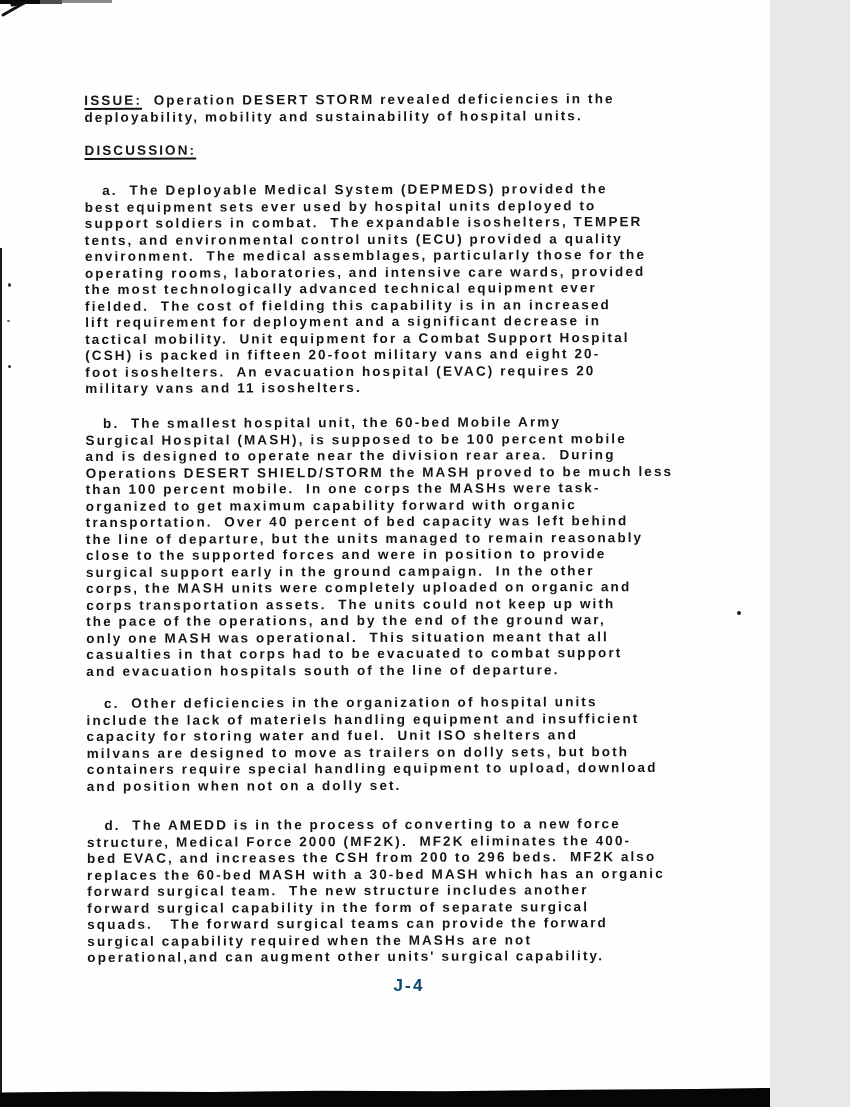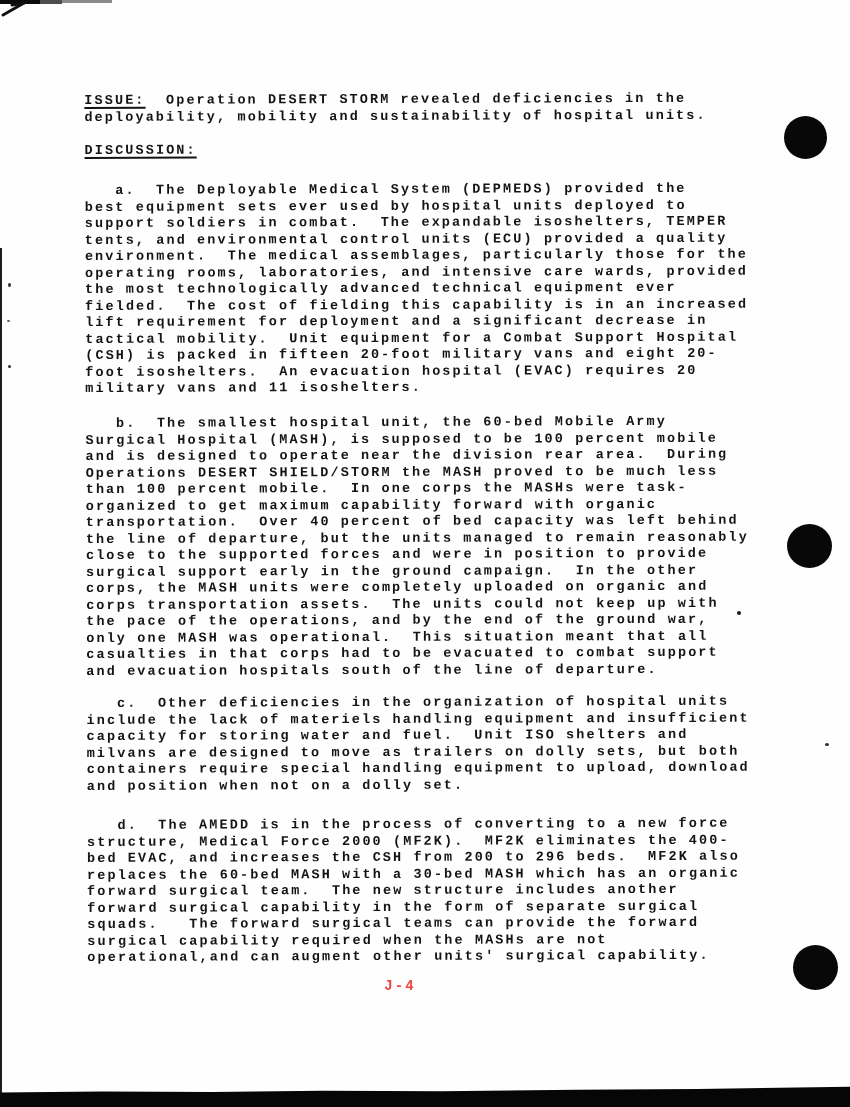--- a/index.html
+++ b/index.html
@@ -1,21 +1,21 @@
 <!DOCTYPE html>
 <html><head>
 <meta charset="utf-8">
 <style>
   html,body{margin:0;padding:0;background:#e8e8e8;}
   .page{
     position:relative;
-    width:850px;height:1107px;
+    width:770px;height:1107px;
     background:#fefefe;
     overflow:hidden;
-    font-family:Liberation Mono, monospace;
+    font-family:Liberation Sans, sans-serif;
   }
   
   #doc-body{
     position:absolute;left:84px;top:0;width:712px;height:1040px;
     color:#141414;
     font-size:13.5px;font-weight:bold;
     letter-spacing:2.1px;line-height:16.5px;
     transform:rotate(-0.2deg);transform-origin:0 0;
   }
   .block{position:absolute;left:0;}
@@ -25,23 +25,23 @@
     text-decoration-thickness:1.5px;
     text-underline-offset:2.5px;
   }
   #block-issue{top:93px;}
   #block-discussion{top:143px;}
   #block-a{top:183px;}
   #block-b{top:416px;}
   #block-c{top:696px;}
   #block-d{top:818px;}
   .footer{
-    position:absolute;left:67px;top:978px;width:666px;
+    position:absolute;left:76px;top:978px;width:666px;
     text-align:center;
-    color:#ef4444;font-size:14px;font-weight:bold;
+    color:#0c4a6e;font-size:17px;font-weight:bold;
     letter-spacing:2.1px;line-height:16.5px;white-space:pre;
   }
   
   .top-seg{position:absolute;top:0;}
   .top-seg.s1{left:0;width:40px;height:4px;background:#0b0b0b;}
   .top-seg.s2{left:40px;width:22px;height:4px;background:#4d4d4d;}
   .top-seg.s3{left:62px;width:50px;height:3px;background:#8a8a8a;}
   .corner-mark{position:absolute;left:0;top:0;}
   .left-edge{
     position:absolute;left:0;top:248px;width:2px;height:845px;

